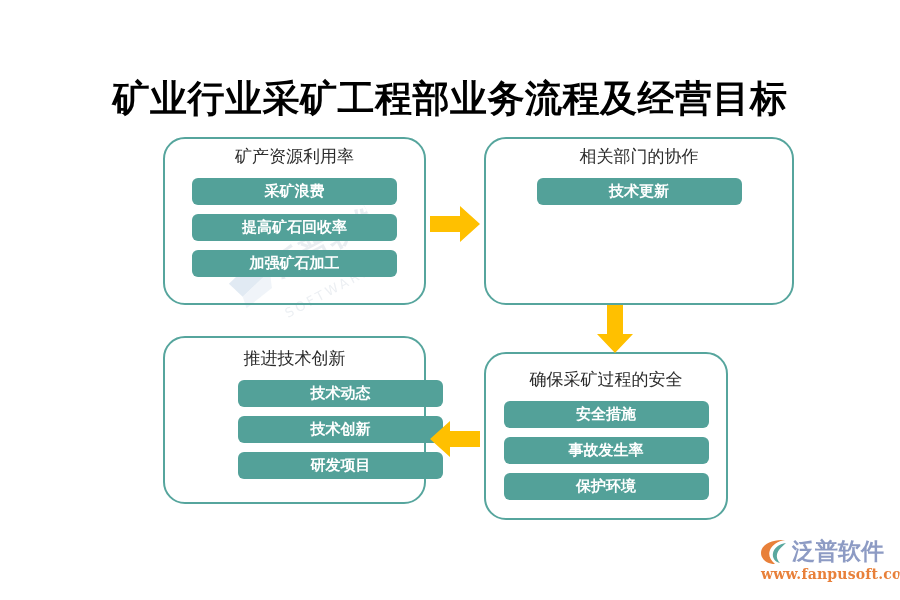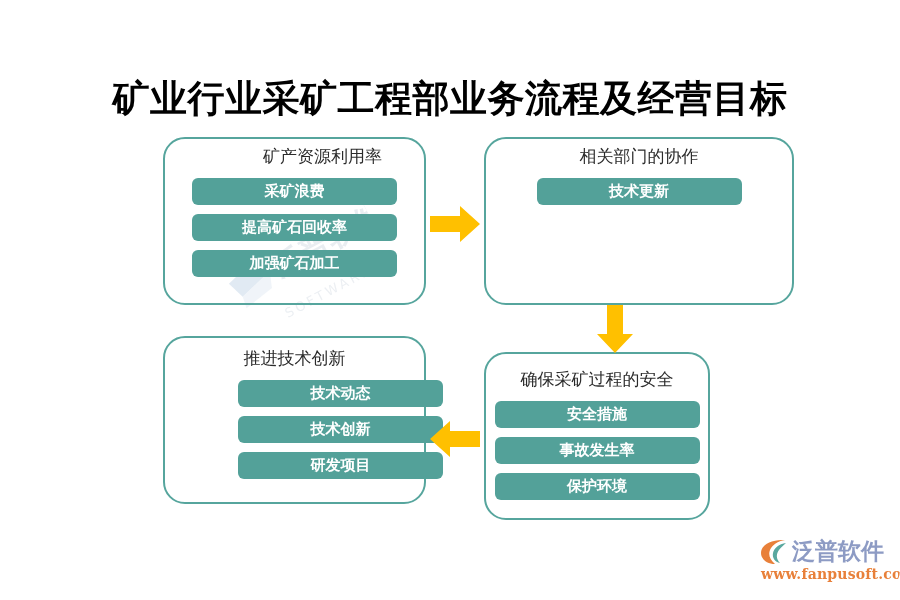--- a/index.html
+++ b/index.html
@@ -42,36 +42,36 @@
   
   .group-box {
     position: absolute;
     box-sizing: border-box;
     border: 2px solid #56a59d;
     border-radius: 22px;
     background: transparent;
   }
   #box-1 { left: 163px; top: 137px; width: 263px; height: 168px; }
   #box-2 { left: 484px; top: 137px; width: 310px; height: 168px; }
-  #box-3 { left: 484px; top: 352px; width: 226px; height: 168px; }
+  #box-3 { left: 484px; top: 352px; width: 244px; height: 168px; }
   #box-4 { left: 163px; top: 336px; width: 263px; height: 168px; }
 
   .group-title {
     position: absolute;
     left: 0;
     width: 100%;
     text-align: center;
     font-family: "DejaVu Serif", "Liberation Serif", serif;
     font-size: 17px;
     font-weight: 400;
     line-height: 22px;
     color: #2b2b2b;
     white-space: nowrap;
   }
-  #box-1 .group-title { top: 6px; margin-left: 28px; }
+  #box-1 .group-title { top: 6px; }
   #box-2 .group-title { top: 6px; }
   #box-3 .group-title { top: 14px; }
   #box-4 .group-title { top: 9px; }
 
   .pill-stack {
     position: absolute;
     left: 0;
     width: 100%;
     display: flex;
     flex-direction: column;

